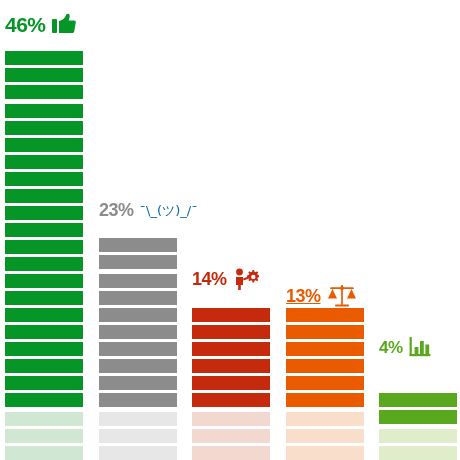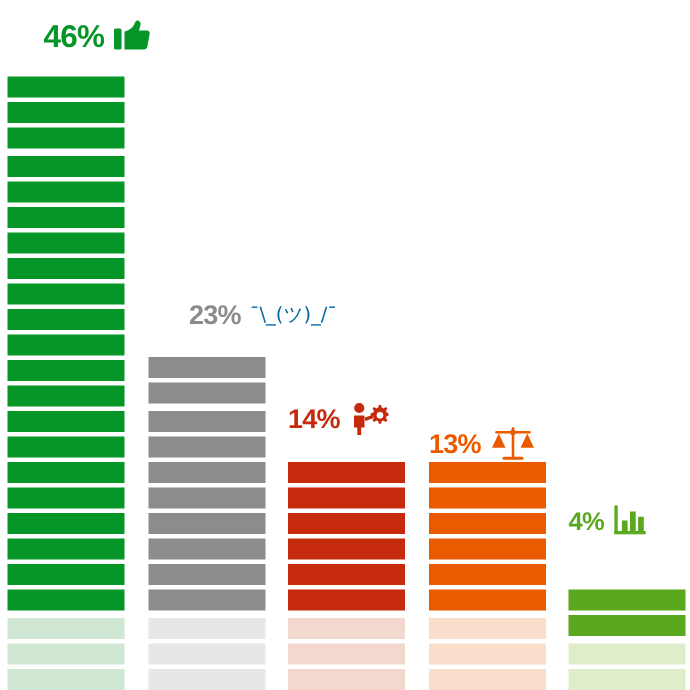--- a/index.html
+++ b/index.html
@@ -37,21 +37,21 @@
   .segments{position:absolute;left:0;bottom:0;width:100%;}
   .seg{width:100%;}
 </style>
 </head>
 <body>
 
 <div id="chart">
 
   <div class="bar-group" style="left:5px;width:78px;top:43px;bottom:0;">
     <div class="bar-label" style="top:-30px;color:#069628;">
-      <span class="pct" style="font-size:21px;margin-left:24px;">46%</span>
+      <span class="pct" style="font-size:21px;">46%</span>
       <span class="bar-icon">
         <svg width="24" height="22" viewBox="0 0 24 22" fill="#069628">
           <rect x="0" y="6" width="5" height="14" rx="1"></rect>
           <path d="M7 20 L7 8 C7 8 12 7 13.5 3.2 C14.2 1.2 15 0.4 16.3 0.8
                    C17.8 1.3 18 3 17.4 5 L16.6 7.4 L22 7.4
                    C23.2 7.4 24 8.3 23.8 9.4 L22.2 18.4
                    C22 19.5 21 20 20 20 Z"></path>
         </svg>
       </span>
     </div>
@@ -77,21 +77,21 @@
       <div class="seg" style="height:14px;background:#069628;margin-bottom:3px;"></div>
       <div class="seg" style="height:14px;background:#069628;margin-bottom:3px;"></div>
       <div class="seg" style="height:14px;background:#069628;margin-bottom:5px;"></div>
       <div class="seg" style="height:14px;background:#cfe7d3;margin-bottom:3px;"></div>
       <div class="seg" style="height:14px;background:#cfe7d3;margin-bottom:3px;"></div>
       <div class="seg" style="height:14px;background:#cfe7d3;margin-bottom:0px;"></div>
     </div>
   </div>
 
   <div class="bar-group" style="left:99px;width:78px;top:228px;bottom:0;">
-    <div class="bar-label" style="top:-27px;color:#8c8c8c;margin-left:27px;">
+    <div class="bar-label" style="top:-27px;color:#8c8c8c;">
       <span class="pct" style="font-size:18px;">23%</span>
       <span class="bar-icon shrug" style="font-size:13px;color:#0369a1;">¯\_(ツ)_/¯</span>
     </div>
     <div class="segments">
       <div class="seg" style="height:14px;background:#8c8c8c;margin-bottom:3px;"></div>
       <div class="seg" style="height:14px;background:#8c8c8c;margin-bottom:5px;"></div>
       <div class="seg" style="height:14px;background:#8c8c8c;margin-bottom:3px;"></div>
       <div class="seg" style="height:14px;background:#8c8c8c;margin-bottom:3px;"></div>
       <div class="seg" style="height:14px;background:#8c8c8c;margin-bottom:3px;"></div>
       <div class="seg" style="height:14px;background:#8c8c8c;margin-bottom:3px;"></div>
@@ -131,21 +131,21 @@
       <div class="seg" style="height:14px;background:#c62a0c;margin-bottom:3px;"></div>
       <div class="seg" style="height:14px;background:#c62a0c;margin-bottom:5px;"></div>
       <div class="seg" style="height:14px;background:#f3d8d0;margin-bottom:3px;"></div>
       <div class="seg" style="height:14px;background:#f3d8d0;margin-bottom:3px;"></div>
       <div class="seg" style="height:14px;background:#f3d8d0;margin-bottom:0px;"></div>
     </div>
   </div>
 
   <div class="bar-group" style="left:286px;width:78px;top:313px;bottom:0;">
     <div class="bar-label" style="top:-30px;color:#ea5b00;">
-      <span class="pct" style="font-size:18px;">13%</span>
+      <span class="pct" style="font-size:18px;text-decoration:underline;">13%</span>
       <span class="bar-icon">
         <svg width="30" height="26" viewBox="0 0 30 26" fill="none" stroke="#ea5b00" stroke-width="1.7" stroke-linecap="round">
           <line x1="15" y1="2.5" x2="15" y2="22"></line>
           <line x1="4" y1="5.2" x2="26" y2="5.2"></line>
           <line x1="9" y1="22.5" x2="21" y2="22.5" stroke-width="2"></line>
           <path d="M1 15.5 L5.5 6 L10 15.5 Z" fill="#ea5b00" stroke="none"></path>
           <path d="M20 15.5 L24.5 6 L29 15.5 Z" fill="#ea5b00" stroke="none"></path>
           <circle cx="15" cy="5.2" r="1.9" fill="#ea5b00" stroke="none"></circle>
         </svg>
       </span>

